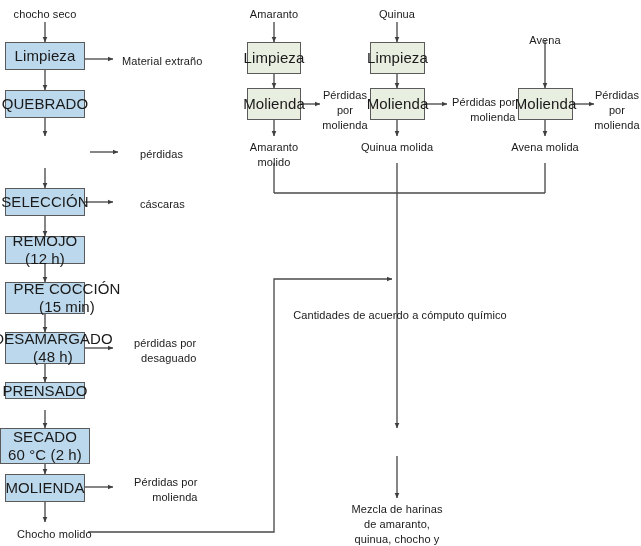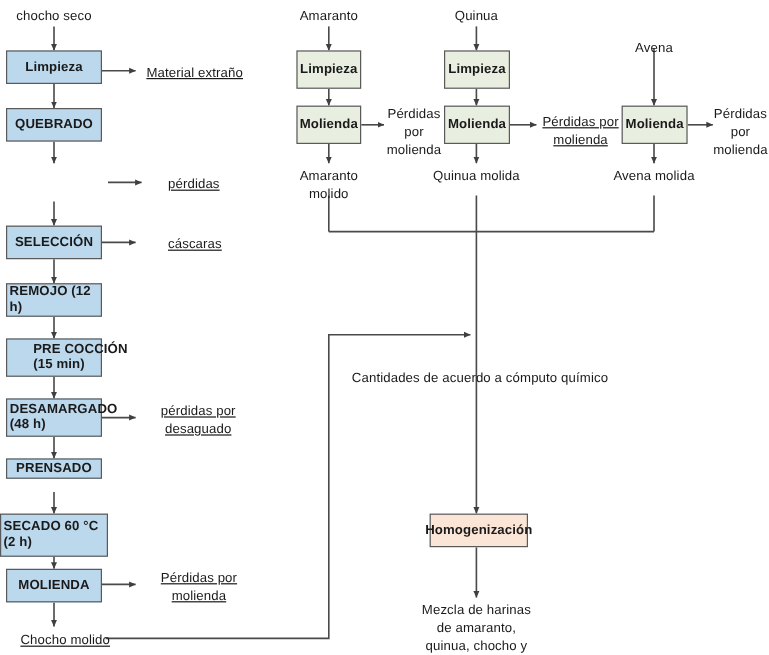--- a/index.html
+++ b/index.html
@@ -20,40 +20,40 @@
     width:641px; height:546px;
     pointer-events:none;
   }
   .node{
     position:absolute;
     box-sizing:border-box;
     border:1.3px solid #5a5a5a;
     display:flex;
     align-items:center;
     justify-content:center;
+    text-align:center;
     line-height:1.18;
     color:#1a1a1a;
-    font-size:11px;
+    font-size:15px;
     letter-spacing:.1px;
     padding:1px 2px;
-    font-weight:bold;
   }
   .node.blue{ background:#bcd8ec; }
   .node.green{ background:#e8eee0; }
   .node.peach{ background:#fae5d6; }
   .lbl{
     position:absolute;
     color:#1a1a1a;
     font-size:11px;
     line-height:1.35;
     white-space:pre;
     letter-spacing:.1px;
   }
   .lbl.c{ text-align:center; transform:translateX(-50%); }
-  .lbl.l{ text-align:center;text-decoration:underline; }
+  .lbl.l{ text-align:right; }
 </style>
 </head>
 <body>
 
 <div id="page">
 
   <svg id="wires" viewBox="0 0 641 546" xmlns="http://www.w3.org/2000/svg">
     <defs>
       <marker id="ah" markerWidth="7" markerHeight="7" refX="5.4" refY="3" orient="auto" markerUnits="userSpaceOnUse">
         <path d="M0,0.5 L5.6,3 L0,5.5 z" fill="#3f3f3f"></path>
@@ -176,22 +176,19 @@
   <div class="node green" style="left:518px;top:88px;width:55px;height:32px;">
     <span>Molienda</span>
   </div>
   <div class="lbl c" style="left:617px;top:88px;">Pérdidas
 por
 molienda</div>
   <div class="lbl c" style="left:545px;top:140px;">Avena molida</div>
 
   <div class="lbl c" style="left:400px;top:308px;">Cantidades de acuerdo a cómputo químico</div>
 
-  <div class="node peach" style="left:358px;top:428px;width:82px;height:28px;">
-    <span>Homogenización</span>
-  </div>
 
   <div class="lbl c" style="left:397px;top:502px;">Mezcla de harinas
 de amaranto,
 quinua, chocho y
 avena</div>
 
 </div>
 
 </body></html>

